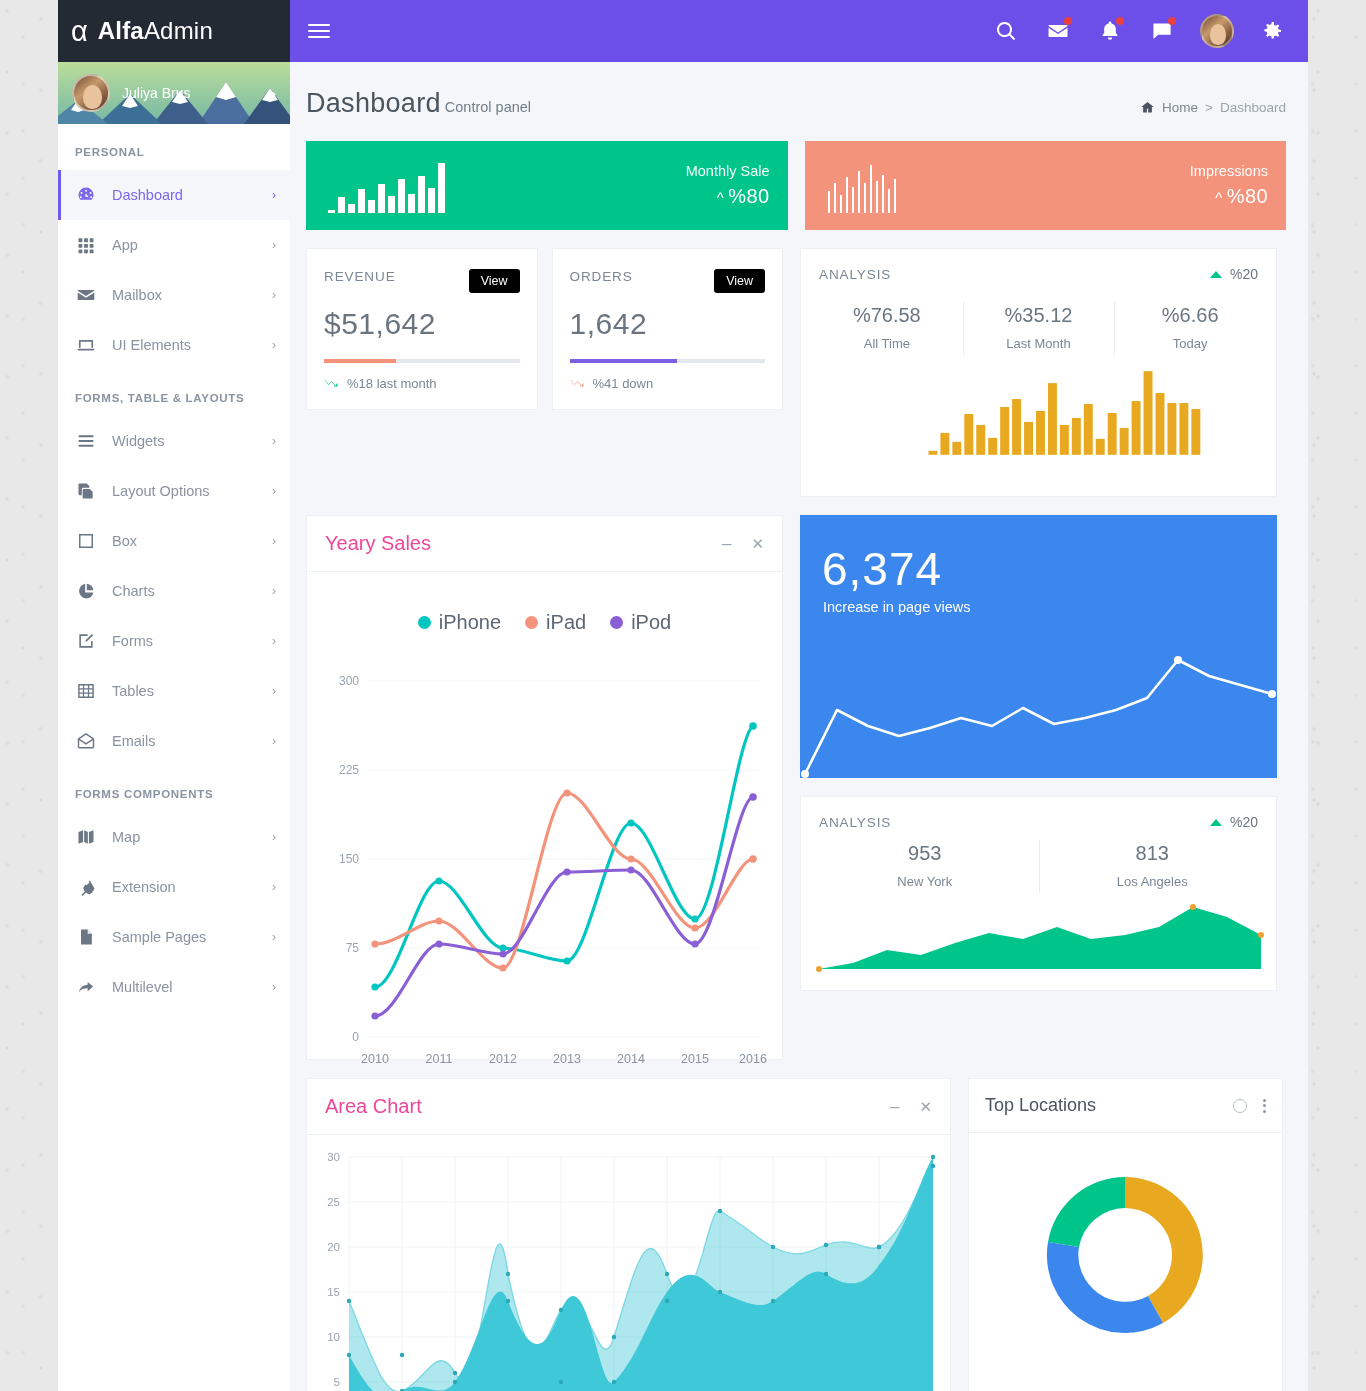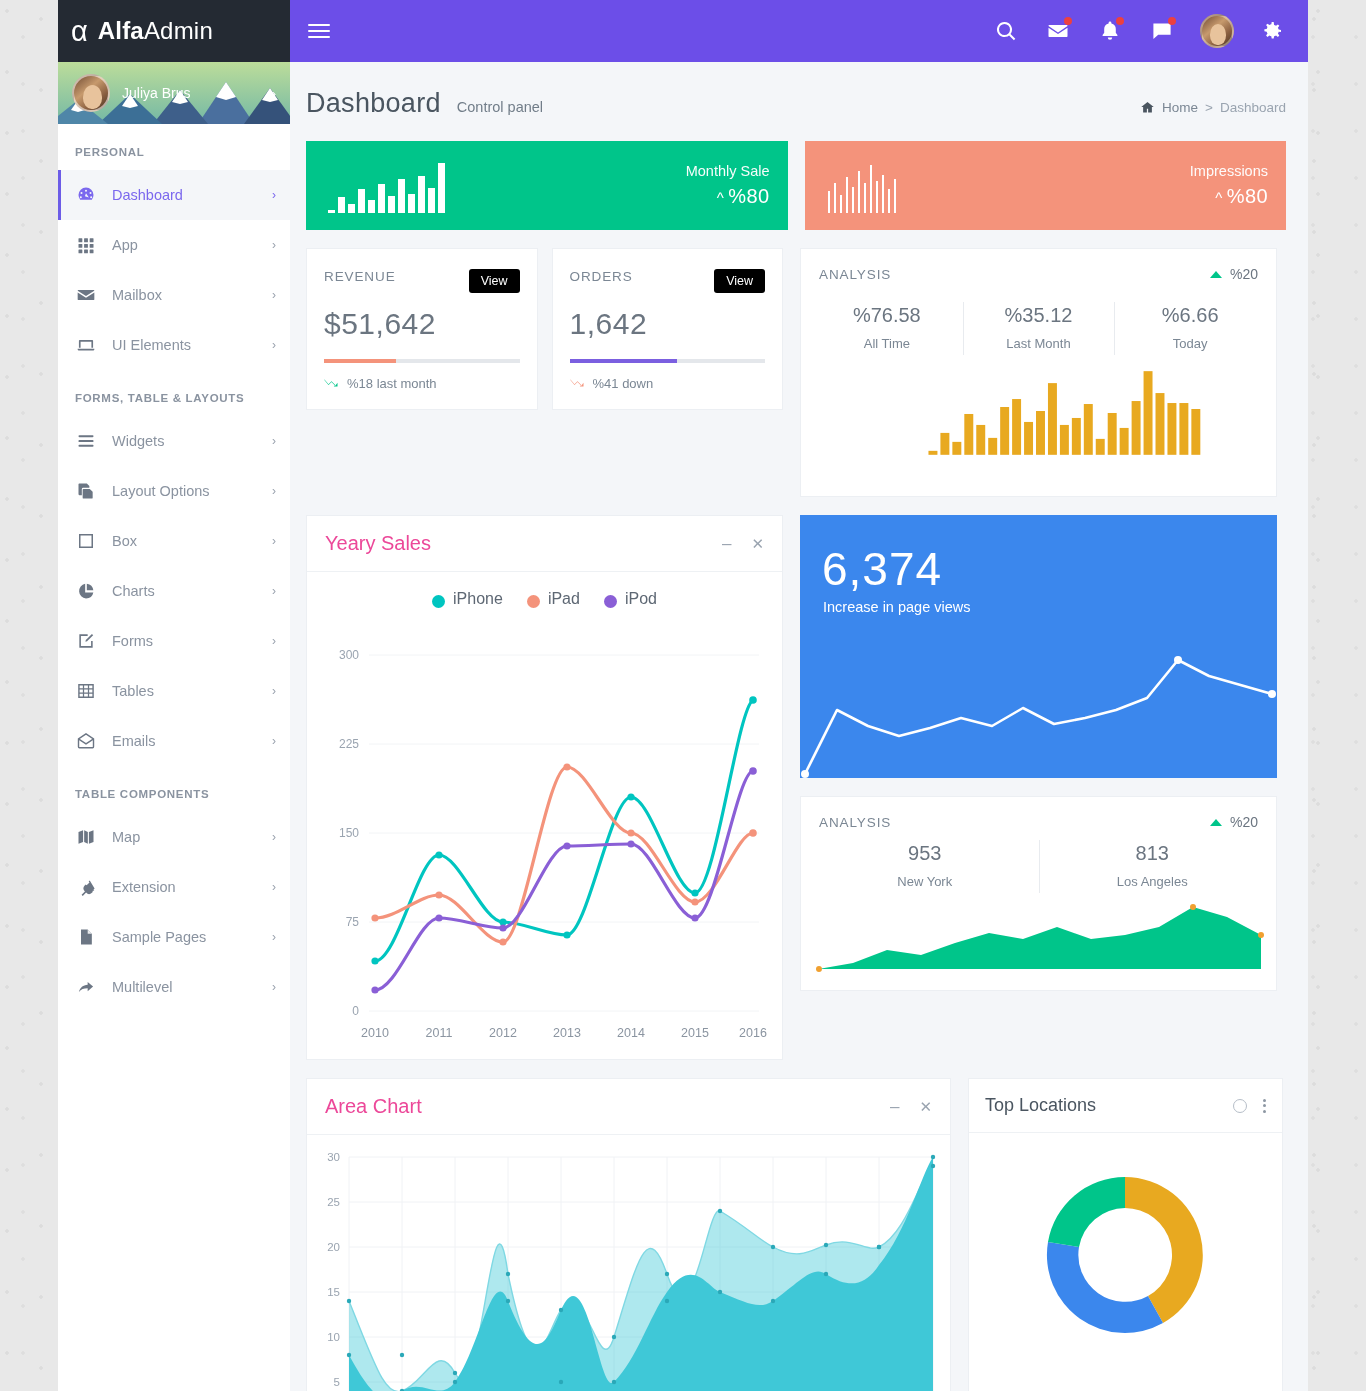--- a/index.html
+++ b/index.html
@@ -88,21 +88,21 @@
     border-radius: 50% 50% 45% 45%; background: #e8c39c;
   }
 
   
   .content {
     position: absolute; left: 232px; top: 62px; width: 1018px; height: 1329px;
     background: #f4f6f9; padding: 22px 22px 0 16px;
   }
   .page-head { display: flex; align-items: flex-end; padding: 4px 0 22px 0; }
   .page-title { font-size: 27px; font-weight: 400; color: #4a5560; letter-spacing: .3px; }
-  .page-sub { font-size: 14.5px; color: #717d89; margin-left: 16px; margin-bottom: 4px; }
+  .page-sub { font-size: 14.5px; color: #717d89; margin-left: 4px; margin-bottom: 4px; }
   .breadcrumb { margin-left: auto; display: flex; align-items: center; gap: 7px; font-size: 13.5px; color: #7b8794; margin-bottom: 4px; }
   .breadcrumb svg { width: 15px; height: 15px; fill: #4a5560; }
   .bc-sep { color: #9aa4b0; }
   .bc-cur { color: #9aa4b0; }
 
   
   .banners { display: flex; gap: 17px; }
   .banner { flex: 1; height: 89px; display: flex; align-items: center; padding: 0 18px; position: relative; }
   .banner.blue { background: #3b87ed; }
   .banner.green { background: #00c58a; }
@@ -146,21 +146,21 @@
   .an-l { font-size: 13px; color: #7b8794; margin-top: 9px; }
 
   
   .panel-head { display: flex; align-items: center; padding: 16px 18px; border-bottom: 1px solid #eef1f4; }
   .panel-title { font-size: 20px; color: #ec4899; font-weight: 400; }
   .panel-tools { margin-left: auto; display: flex; align-items: center; gap: 20px; color: #9aa4b0; }
   .panel-tools span { cursor: pointer; font-size: 15px; line-height: 1; }
   .panel-tools .minus { font-size: 17px; }
 
   .legend { display: flex; justify-content: center; gap: 24px; padding: 18px 0 4px 0; }
-  .lg { display: flex; align-items: flex-end; gap: 8px; font-size: 16px; color: #5d6773; }
+  .lg { display: flex; align-items: center; gap: 8px; font-size: 20px; color: #5d6773; margin-top: 21px; }
   .lg i { width: 13px; height: 13px; border-radius: 50%; }
 
   
   .pv { background: #3b87ed; height: 263px; position: relative; overflow: hidden; }
   .pv-num { color: #fff; font-size: 46px; font-weight: 300; padding: 27px 8px 0 22px; letter-spacing: 1px; }
   .pv-lbl { color: #fff; font-size: 14.5px; padding-left: 23px; margin-top: 3px; }
   .pv svg { position: absolute; left: 0; bottom: 0; width: 100%; }
 
   
   .tl-head { display: flex; align-items: center; padding: 16px 16px; border-bottom: 1px solid #eef1f4; }
@@ -319,21 +319,21 @@
       <span class="ico">
           <svg viewBox="0 0 24 24">
             <path d="M12 3.5L3 9.6V19a1 1 0 0 0 1 1h16a1 1 0 0 0 1-1V9.6z" fill="none" stroke="#6c7684" stroke-width="1.7"></path>
             <path d="M3.3 9.8L12 15.4l8.7-5.6" fill="none" stroke="#6c7684" stroke-width="1.7"></path>
           </svg>
         </span>
       <span class="lbl">Emails</span>
       <span class="chev">›</span>
     </div>
 
-    <div class="nav-heading">TABLE COMPONENTS</div>
+    <div class="nav-heading">FORMS COMPONENTS</div>
     <div class="nav-item">
       <span class="ico">
           <svg viewBox="0 0 24 24">
             <path d="M3 6l5.5-2v14L3 20z"></path>
             <path d="M9.8 4l4.4 2v14l-4.4-2z"></path>
             <path d="M15.5 6L21 4v14l-5.5 2z"></path>
           </svg>
         </span>
       <span class="lbl">Map</span>
       <span class="chev">›</span>

